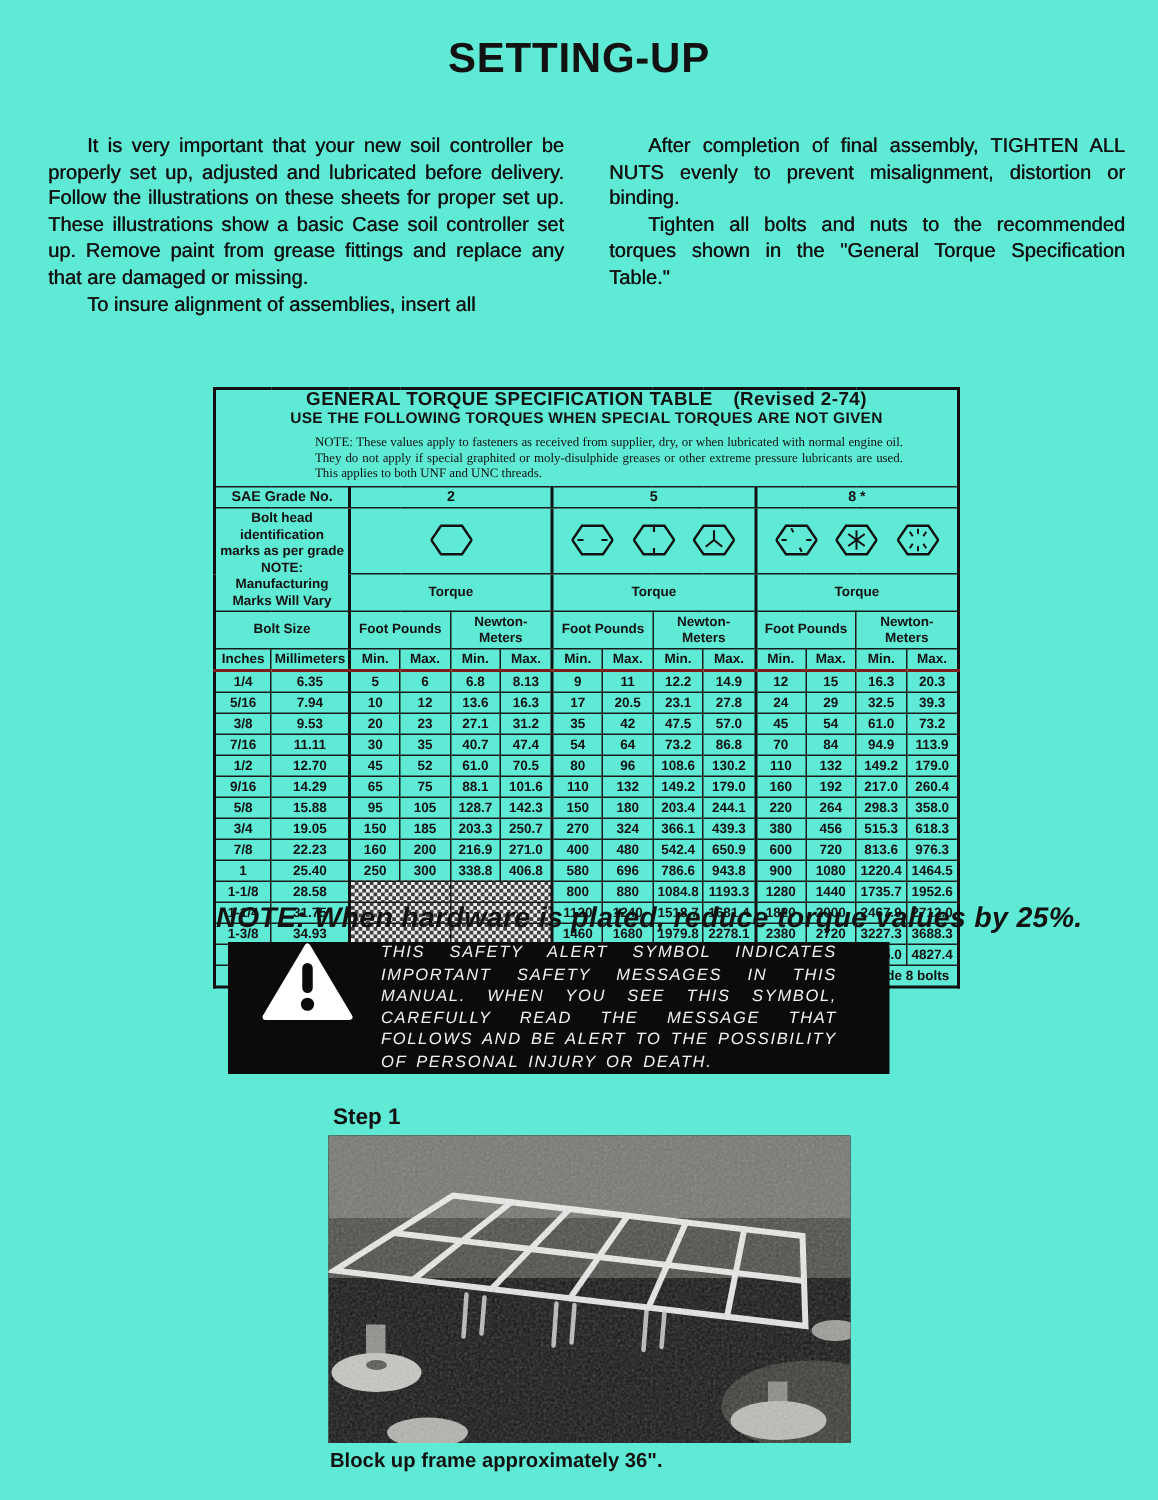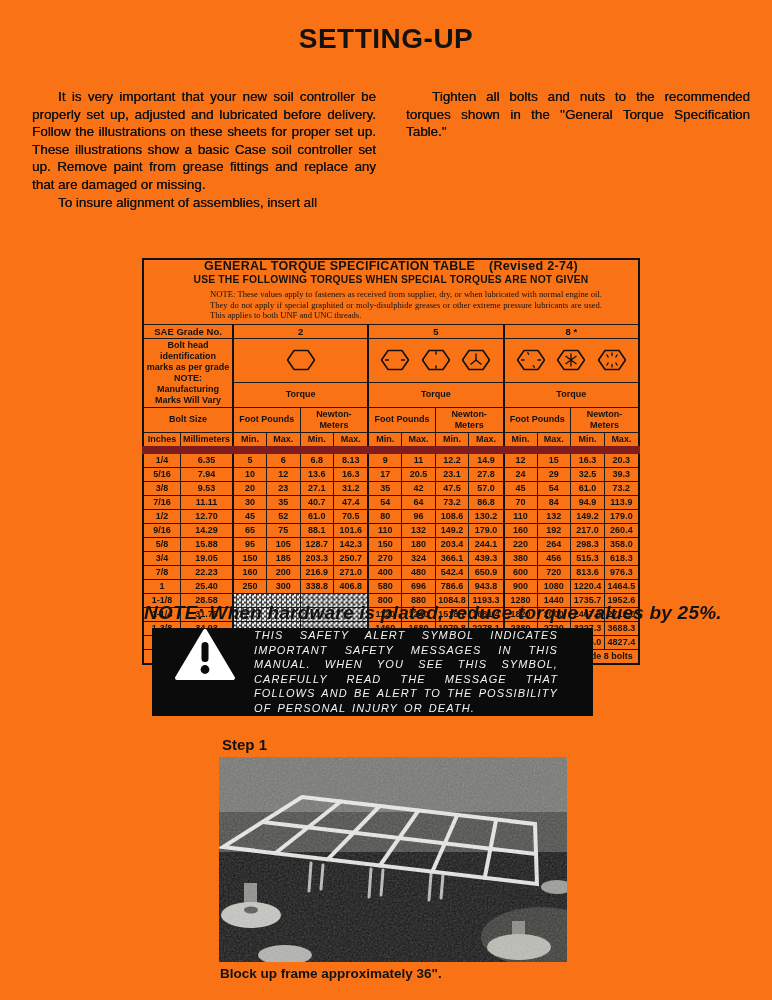--- a/index.html
+++ b/index.html
@@ -1,16 +1,16 @@
 <!DOCTYPE html>
 <html><head>
 <meta charset="utf-8">
 <style>
   html,body{margin:0;padding:0;background:#ffffff;}
-  .page{position:relative;width:772px;height:1000px;background:#f97316;
+  .page{position:relative;width:772px;height:1000px;background:#5eead4;
         font-family:"Liberation Sans",sans-serif;color:#121212;overflow:hidden;}
 
   
   .title{position:absolute;top:22px;left:0;width:100%;text-align:center;
          font-size:28px;line-height:33px;font-weight:700;letter-spacing:.5px;}
 
   
   .columns{position:absolute;top:88px;left:32px;width:718px;display:flex;gap:30px;}
   .col{width:344px;font-size:13.4px;line-height:17.6px;text-align:justify;
        font-weight:400;text-shadow:.25px 0 0 currentColor;}
@@ -25,21 +25,21 @@
   td.tcap{border:none;border-bottom:1px solid #111;padding:5px 6px 3px 6px;text-align:center;}
   .tbl-title{font-size:12.5px;font-weight:700;letter-spacing:.3px;}
   .tbl-title .rev{margin-left:10px;}
   .tbl-sub{font-size:10.3px;font-weight:700;margin-top:2px;letter-spacing:.2px;}
   .tbl-note{font-size:8.6px;line-height:10.6px;font-weight:500;text-align:justify;
             margin:4px 34px 2px 64px;font-family:"Liberation Serif",serif;}
   tr.r-grade td{font-size:9.5px;}
   td.bolthead{font-size:7.8px;line-height:9.4px;text-align:left;padding:2px 3px;font-weight:700;}
   td.hexcell{padding:2px 0;}
   td.hexcell svg{vertical-align:middle;margin:0 5px;}
-  tr.r-minmax td{border-bottom:8px solid #7f1d1d;}
+  tr.r-minmax td{border-bottom:2px solid #7f1d1d;}
   td.gs{border-left:2px solid #111 !important;}
   td.pair{border-left:1px solid #1a1a1a;}
   td.num,td.c-in,td.c-mm{border-left-width:0;}
   td.c-in{border-left:none;}
   td.c-mm{border-left:1px solid #1a1a1a;}
   td.hatch{background:repeating-conic-gradient(#3f3f3f 0% 25%, #ececec 0% 50%) 0 0/5px 5px;}
   td.footnote{font-size:8.6px;text-align:left;padding:2px 4px;}
   td.footvoid{border-right:none;}
 
   
@@ -66,20 +66,21 @@
   <div class="title">
     <div>SETTING-UP</div>
   </div>
 
   <div class="columns">
     <div class="col">
       <p>It is very important that your new soil controller be properly set up, adjusted and lubricated before delivery. Follow the illustrations on these sheets for proper set up. These illustrations show a basic Case soil controller set up. Remove paint from grease fittings and replace any that are damaged or missing.</p>
       <p>To insure alignment of assemblies, insert all</p>
     </div>
     <div class="col">
+      <p>After completion of final assembly, TIGHTEN ALL NUTS evenly to prevent misalignment, distortion or binding.</p>
       <p>Tighten all bolts and nuts to the recommended torques shown in the "General Torque Specification Table."</p>
     </div>
   </div>
 
   <div class="tablewrap">
     <table class="torque">
       <colgroup>
         <col style="width:7.6%">
           <col style="width:10.2%">
         <col style="width:6.8%">

